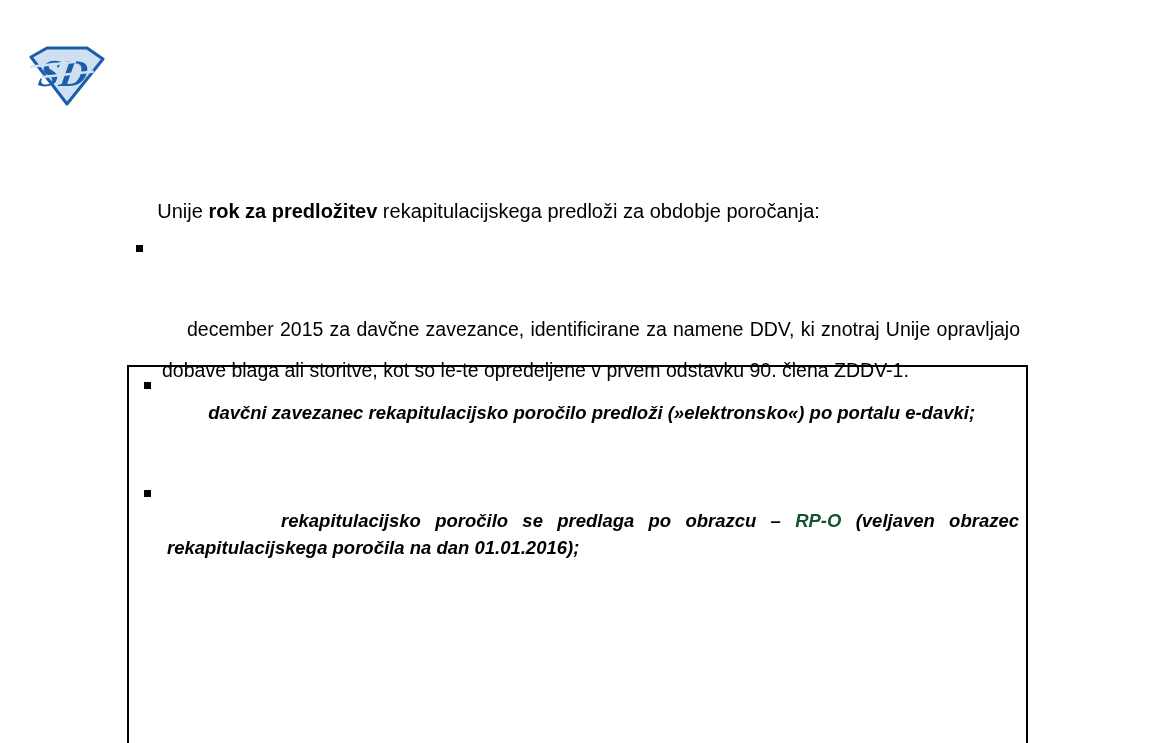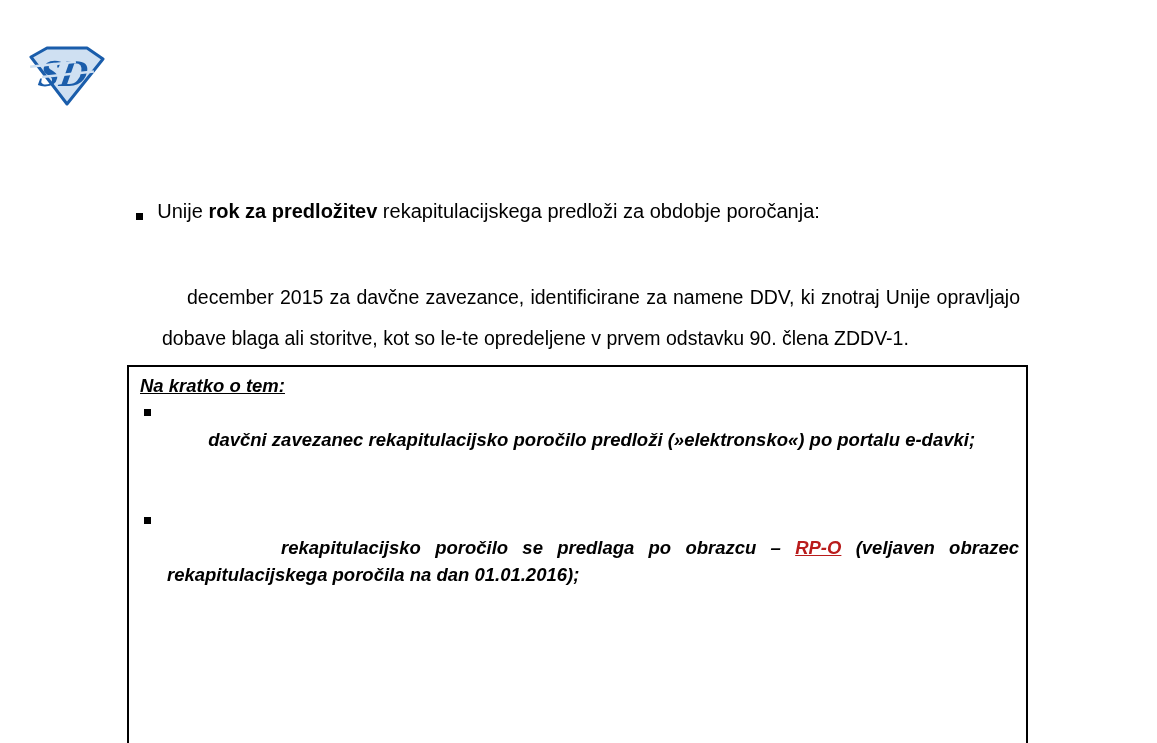--- a/index.html
+++ b/index.html
@@ -31,21 +31,21 @@
     font-size: 20px;
     line-height: 26px;
     white-space: pre-wrap;
   }
   .heading .bold { font-weight: bold; margin-top: 12px; }
 
   
   .intro-bullet {
     position: absolute;
     left: 135px;
-    top: 196px;
+    top: 228px;
     width: 885px;
     box-sizing: border-box;
     padding-left: 27px;
     font-size: 19.5px;
     line-height: 40.5px;
     text-align: justify;
     white-space: pre-wrap;
   }
   .intro-bullet .marker {
     position: absolute;
@@ -92,22 +92,21 @@
     left: 4px;
     top: 10px;
     width: 7px;
     height: 7px;
     background: #000;
   }
   .summary-box li.spacer { height: 27px; padding: 0; }
   .summary-box li.spacer::before { display: none; }
 
   a.doc-link {
-    color: #b91c1c;
-    text-decoration: underline;
+    color: #14532d;
     cursor: pointer;
   }
 </style>
 </head>
 <body>
 
 <div class="page">
 
   <svg class="logo" viewBox="0 0 78 60">
     <polygon points="3,11 19,2 59,2 75,13 39,58" fill="#cfe0f2" stroke="#1a5dab" stroke-width="3" stroke-linejoin="round"></polygon>
@@ -121,21 +120,20 @@
   <div class="heading">
     <span>Unije </span><span class="bold">rok za predložitev</span><span> rekapitulacijskega predloži za obdobje poročanja:</span>
   </div>
 
   <div class="intro-bullet">
     <span class="marker"></span>
     <span>december 2015 za davčne zavezance, identificirane za namene DDV, ki znotraj Unije opravljajo dobave blaga ali storitve, kot so le-te opredeljene v prvem odstavku 90. člena ZDDV-1.</span>
   </div>
 
   <div class="summary-box">
-    <div class="box-title">Na kratko o tem:</div>
     <ul>
 
 
       <li>
         <span>davčni zavezanec rekapitulacijsko poročilo predloži (»elektronsko«) po portalu e-davki;</span>
       </li>
 
       <li class="spacer"></li>
 
       <li>

